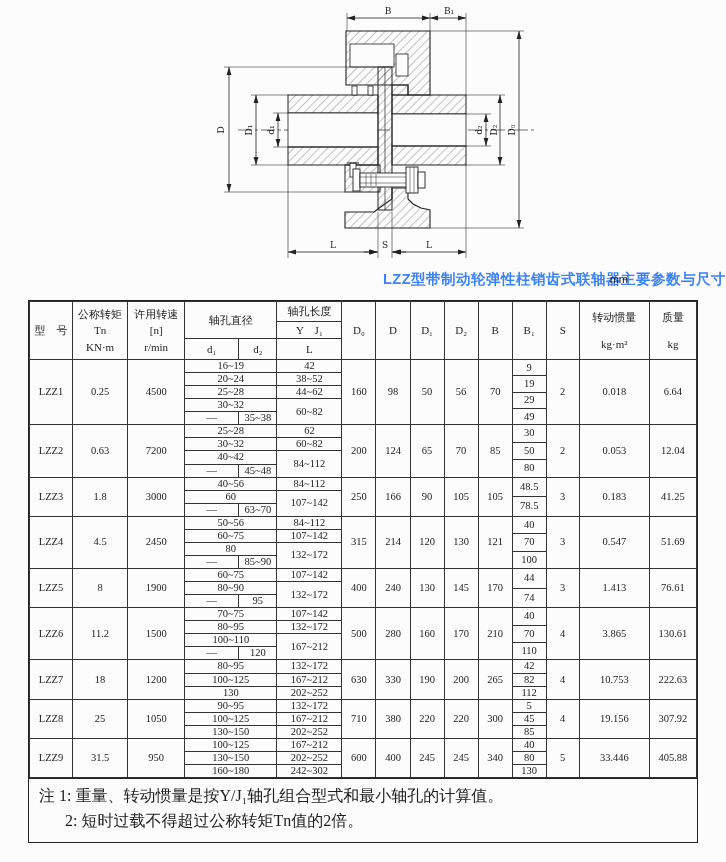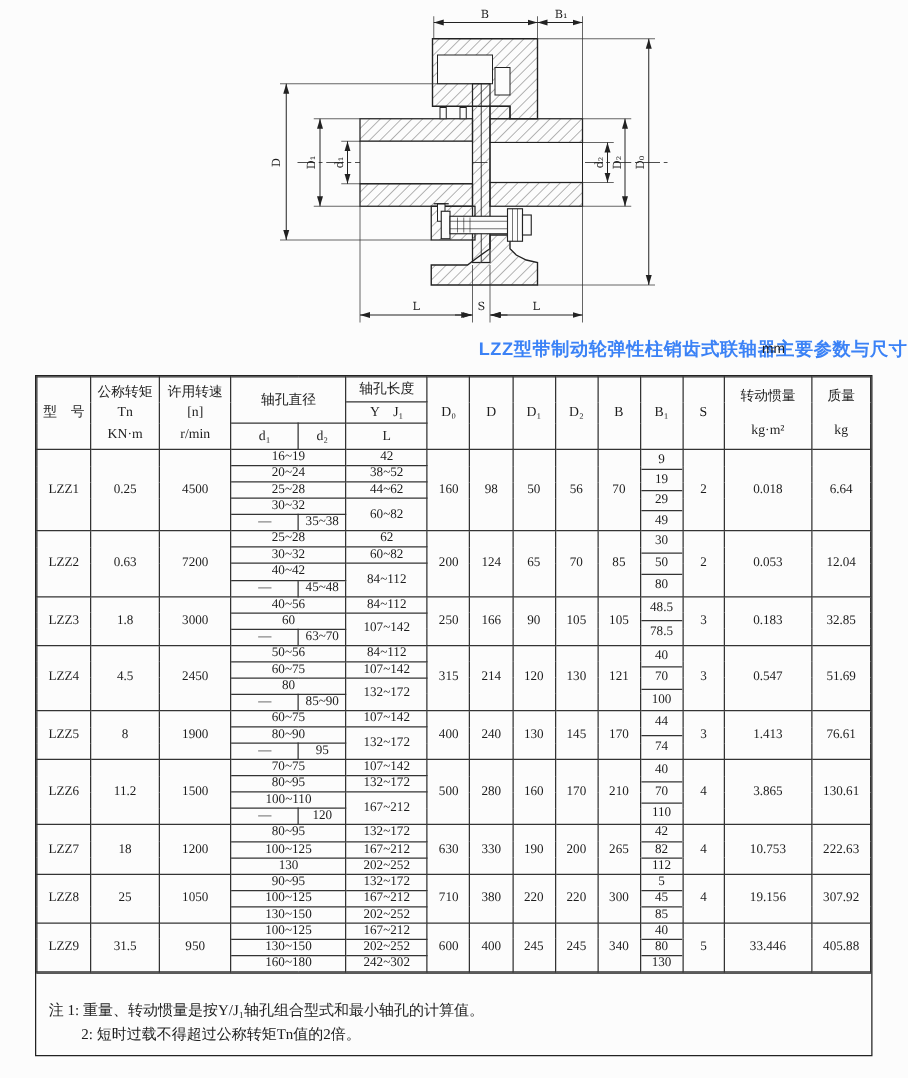--- a/index.html
+++ b/index.html
@@ -23,21 +23,21 @@
   }
   table.params thead th{font-size:11px;}
   table.params thead .hl{display:block;line-height:1.5;}
   tr.sub{height:12.5px;}
   tr.hr1{height:20px;} tr.hr2{height:17px;} tr.hr3{height:21px;}
   td.b1-cell{position:relative;padding:0;}
   .b1-stack{position:absolute;left:0;top:0;right:0;bottom:0;display:flex;flex-direction:column;}
   .b1-stack>div{flex:1;display:flex;align-items:center;justify-content:center;border-bottom:1px solid #333;font-size:10.5px;}
   .b1-stack>div:last-child{border-bottom:none;}
   .gapline{margin-top:10px;}
-  .notes{border-top:1px solid #222;padding:20px 8px 8px 10px;font-size:12px;line-height:1.55;}
+  .notes{border-top:1px solid #222;padding:5px 8px 8px 10px;font-size:16px;line-height:1.55;}
   .notes p{margin:0;}
   .notes .n2{padding-left:26px;}
   svg text{font-family:"DejaVu Serif","Liberation Serif",serif;fill:#1d1d1d;}
 </style>
 </head>
 <body>
 
 <div class="drawing-wrap">
 <svg width="726" height="268" viewBox="0 0 726 268">
   <defs>
@@ -292,21 +292,21 @@
       <td rowspan="3">105</td>
       <td rowspan="3">105</td>
       <td rowspan="3" class="b1-cell">
         <div class="b1-stack">
           <div>48.5</div>
           <div>78.5</div>
         </div>
       </td>
       <td rowspan="3">3</td>
       <td rowspan="3">0.183</td>
-      <td rowspan="3">32.85</td>
+      <td rowspan="3">41.25</td>
     </tr>
     <tr class="sub">
       <td colspan="2">60</td>
       <td rowspan="2">107~142</td>
     </tr>
     <tr class="sub">
       <td>—</td>
       <td>63~70</td>
     </tr>
 

